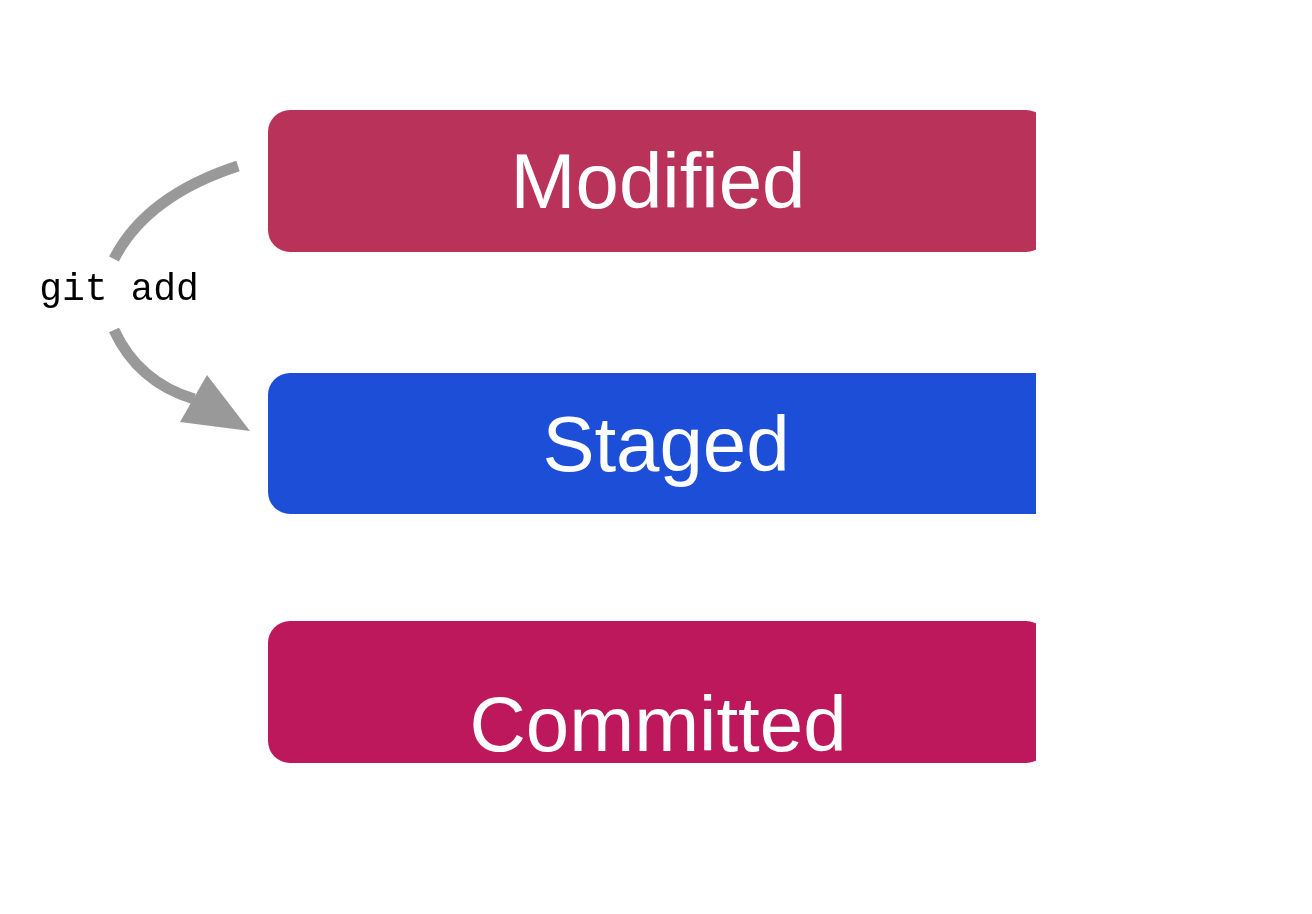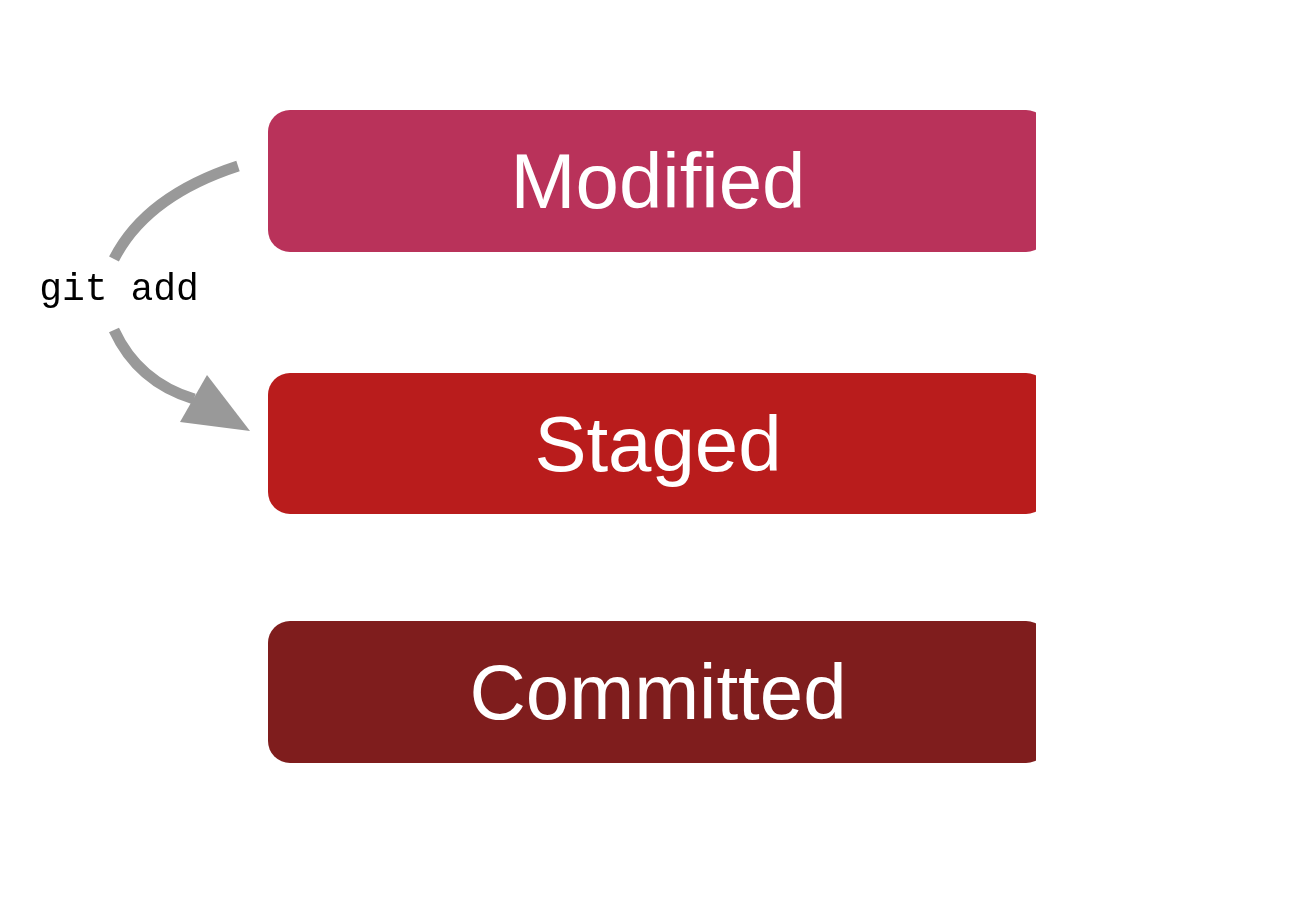--- a/index.html
+++ b/index.html
@@ -80,24 +80,24 @@
       <path d="M 1063 447 Q 1158 468 1208 531" fill="none" stroke-width="11" stroke-linecap="butt" style="stroke: rgb(153, 153, 153);"></path>
       <path d="M 1210 597 Q 1190 648 1131 670" fill="none" stroke-width="11" stroke-linecap="butt" style="stroke: rgb(153, 153, 153);"></path>
       <polygon points="1075,703 1118,646 1145,693" style="fill: rgb(153, 153, 153);"></polygon>
     </g>
   </svg>
 
   <div class="node node-modified" style="background-color: rgb(185, 50, 90);">
     <span class="node-label" style="color: rgb(255, 255, 255);">Modified</span>
   </div>
 
-  <div class="node node-staged" style="background-color: #b91c1c;">
+  <div class="node node-staged" style="background-color: #1d4ed8; padding-left: 8px;">
     <span class="node-label" style="color: rgb(255, 255, 255);">Staged</span>
   </div>
 
-  <div class="node node-committed" style="background-color: #7f1d1d;">
+  <div class="node node-committed" style="background-color: #be185d; align-items: flex-end;">
     <span class="node-label" style="color: rgb(255, 255, 255);">Committed</span>
   </div>
 
   <div class="edge-label edge-label-add" style="color: rgb(0, 0, 0);">git add</div>
 
 
 </div>
 
 </body></html>

